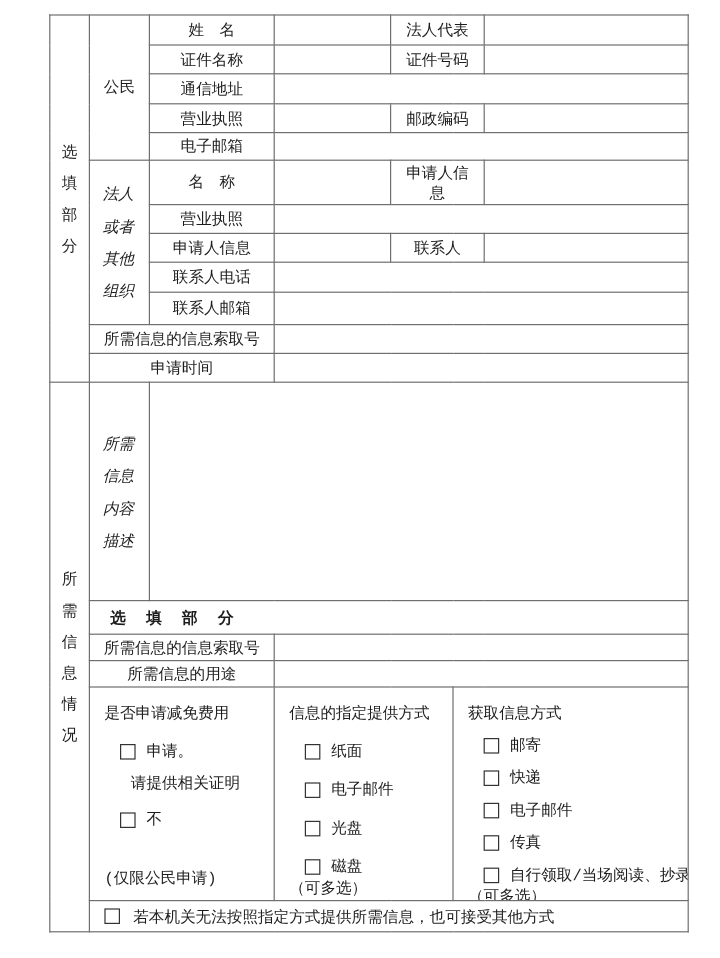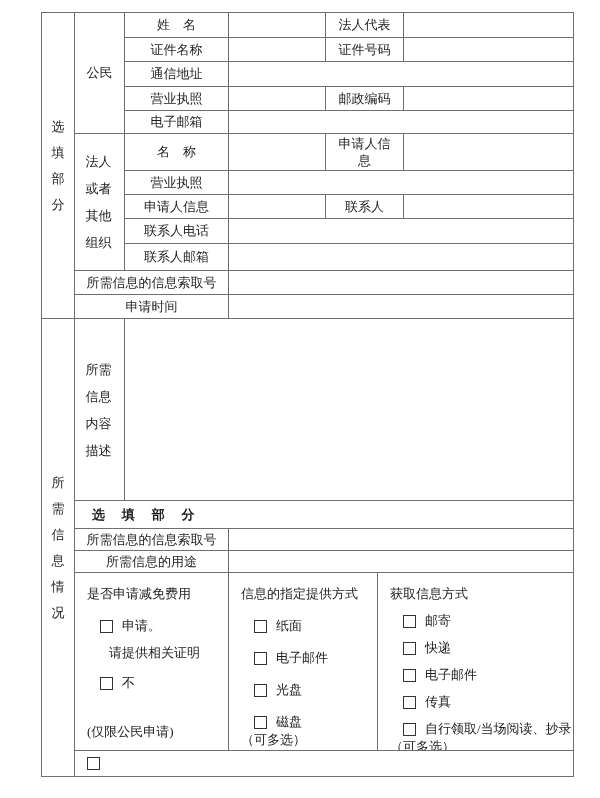--- a/index.html
+++ b/index.html
@@ -15,29 +15,29 @@
   td{
     border:1px solid #6f6f6f;
     font-size:13px;color:#1d1d1d;
     padding:0;vertical-align:middle;
     overflow:hidden;
   }
   .lbl{text-align:center;}
   
   .vlabel{width:15px;margin:0 auto;line-height:26px;word-break:break-all;text-align:center;}
   
-  .wrap2{width:2.15em;margin:0 auto;line-height:27px;word-break:break-all;text-align:left;}
+  .wrap2{width:2.15em;margin:0 auto;line-height:27px;word-break:break-all;text-align:left;font-style:italic;}
   
   .wrap4{width:4.3em;margin:0 auto;line-height:17px;word-break:break-all;text-align:center;}
   .sec-title{
     text-align:left;font-weight:bold;
     letter-spacing:1.3em;text-indent:1.3em;
   }
   td.optcell{vertical-align:top;padding:12px 4px 8px 12px;}
-  .optcol{display:flex;flex-direction:column;height:156px;}
+  .optcol{display:flex;flex-direction:column;height:156px;font-family:Liberation Mono, monospace;}
   .opt{display:flex;align-items:center;gap:9px;white-space:nowrap;margin-left:13px;}
   .cb{display:inline-block;width:11px;height:11px;border:1px solid #333;background:#fff;flex:none;}
   .indent{padding-left:22px;white-space:nowrap;}
   .note-bottom{margin-top:auto;white-space:nowrap;}
   .mt14{margin-top:14px;}
   .mt12{margin-top:12px;}
   .mt9{margin-top:9px;}
   .fallback-row{display:flex;align-items:center;gap:11px;padding-left:12px;}
 </style>
 </head>
@@ -221,17 +221,18 @@
         </div>
         <div class="note-bottom">（可多选）</div>
       </div>
     </td>
   </tr>
 
   <tr style="height:26px">
     <td colspan="6">
       <div class="fallback-row">
         <span class="cb"></span>
+        <span>若本机关无法按照指定方式提供所需信息，也可接受其他方式</span>
       </div>
     </td>
   </tr>
 </tbody>
   </table>
 
 </body></html>

